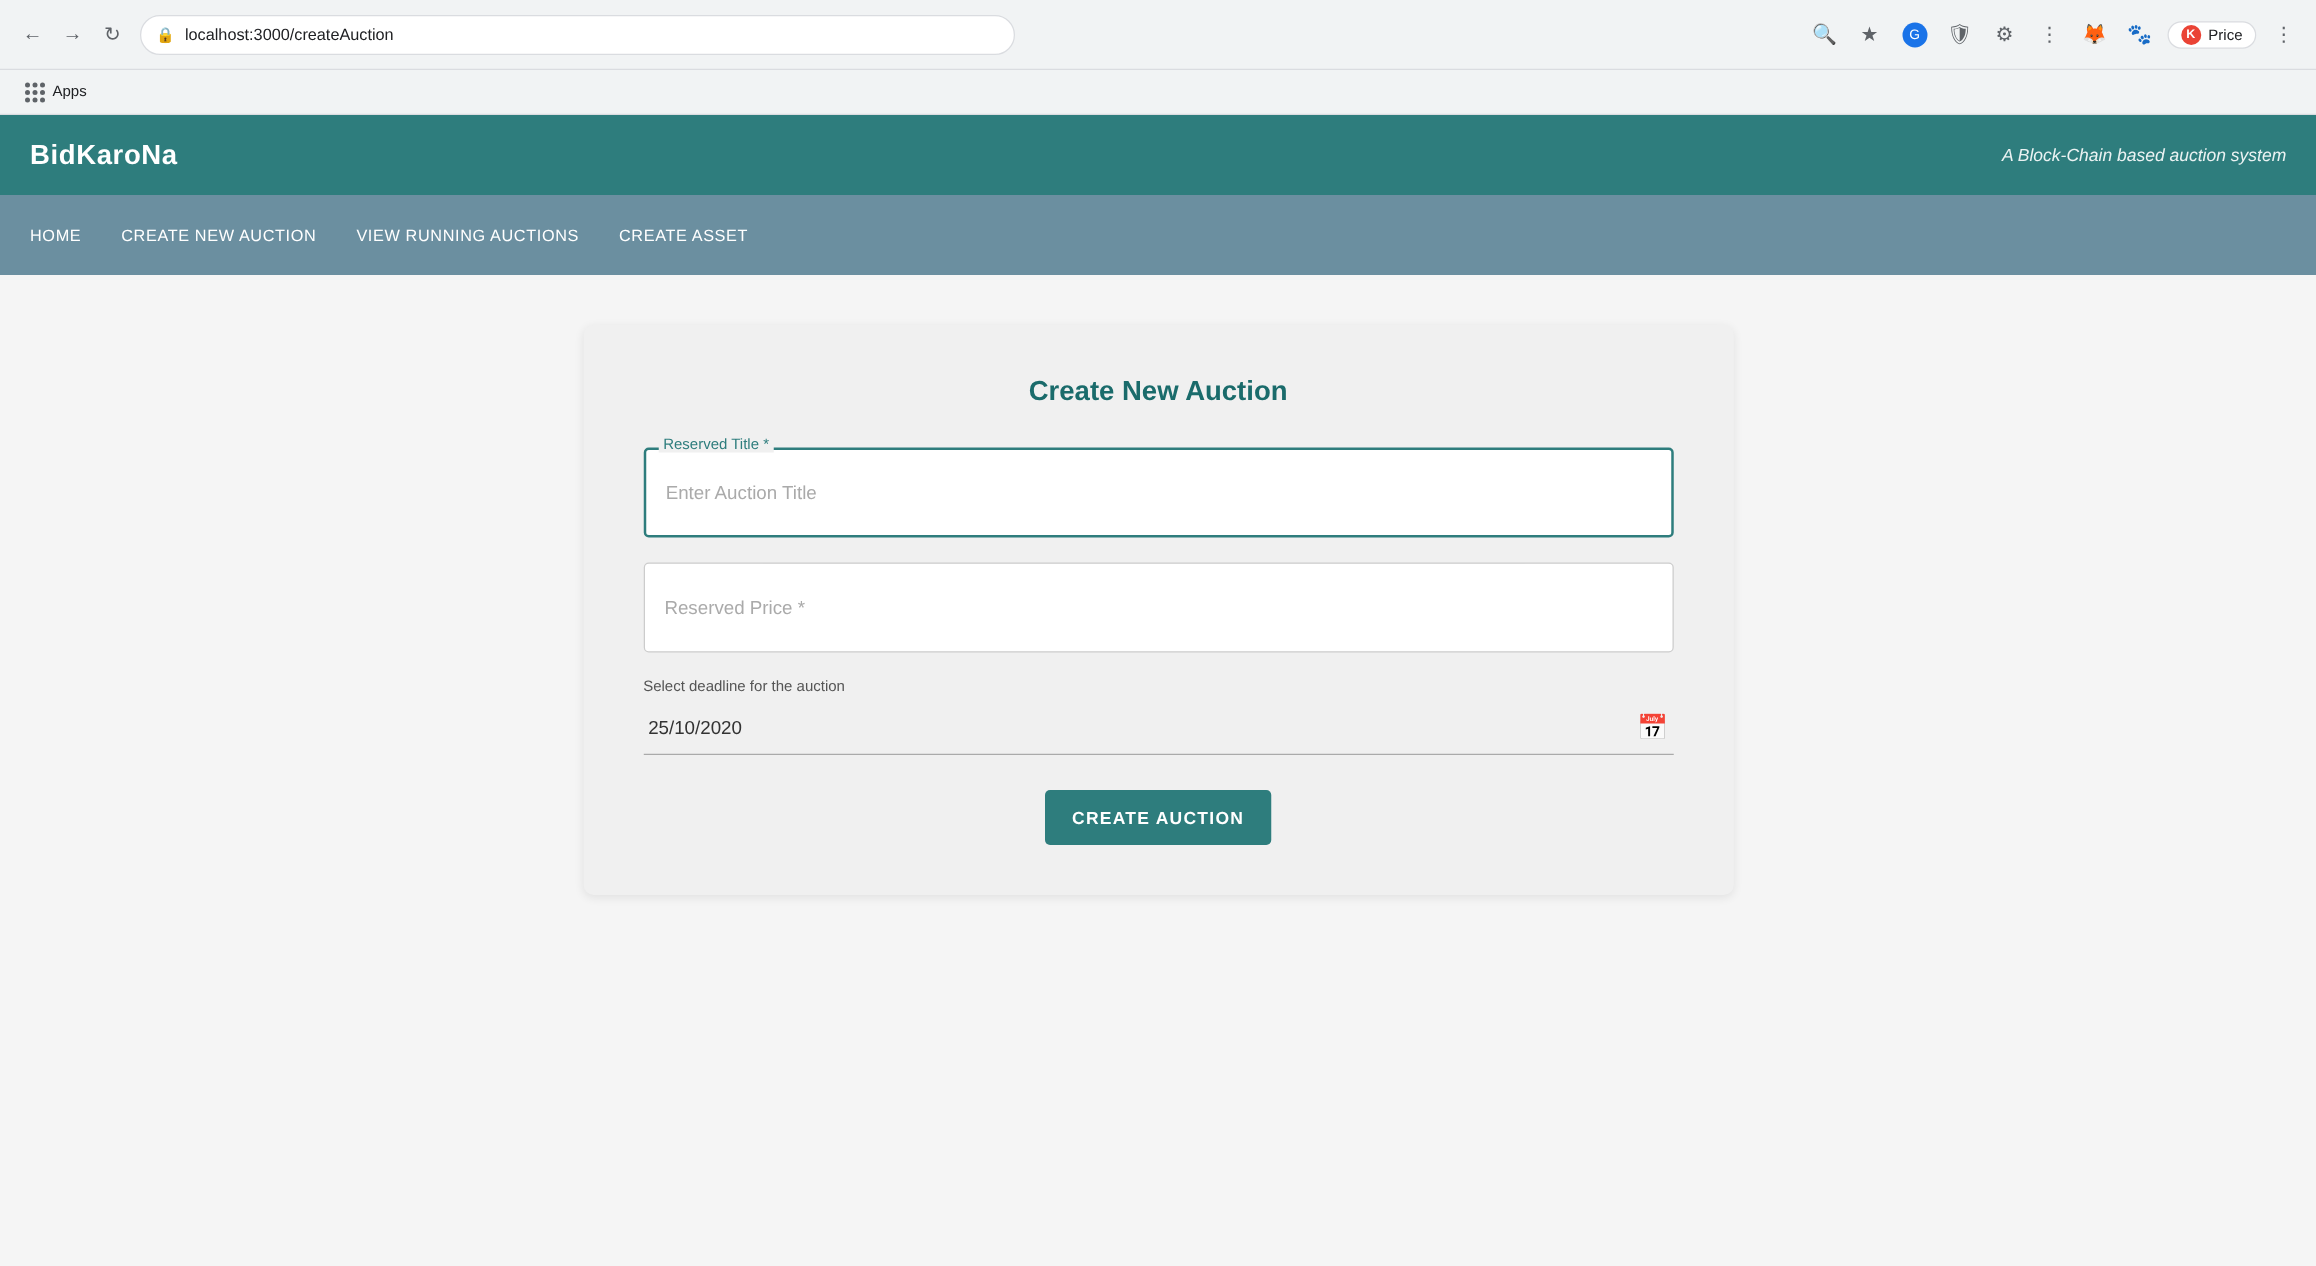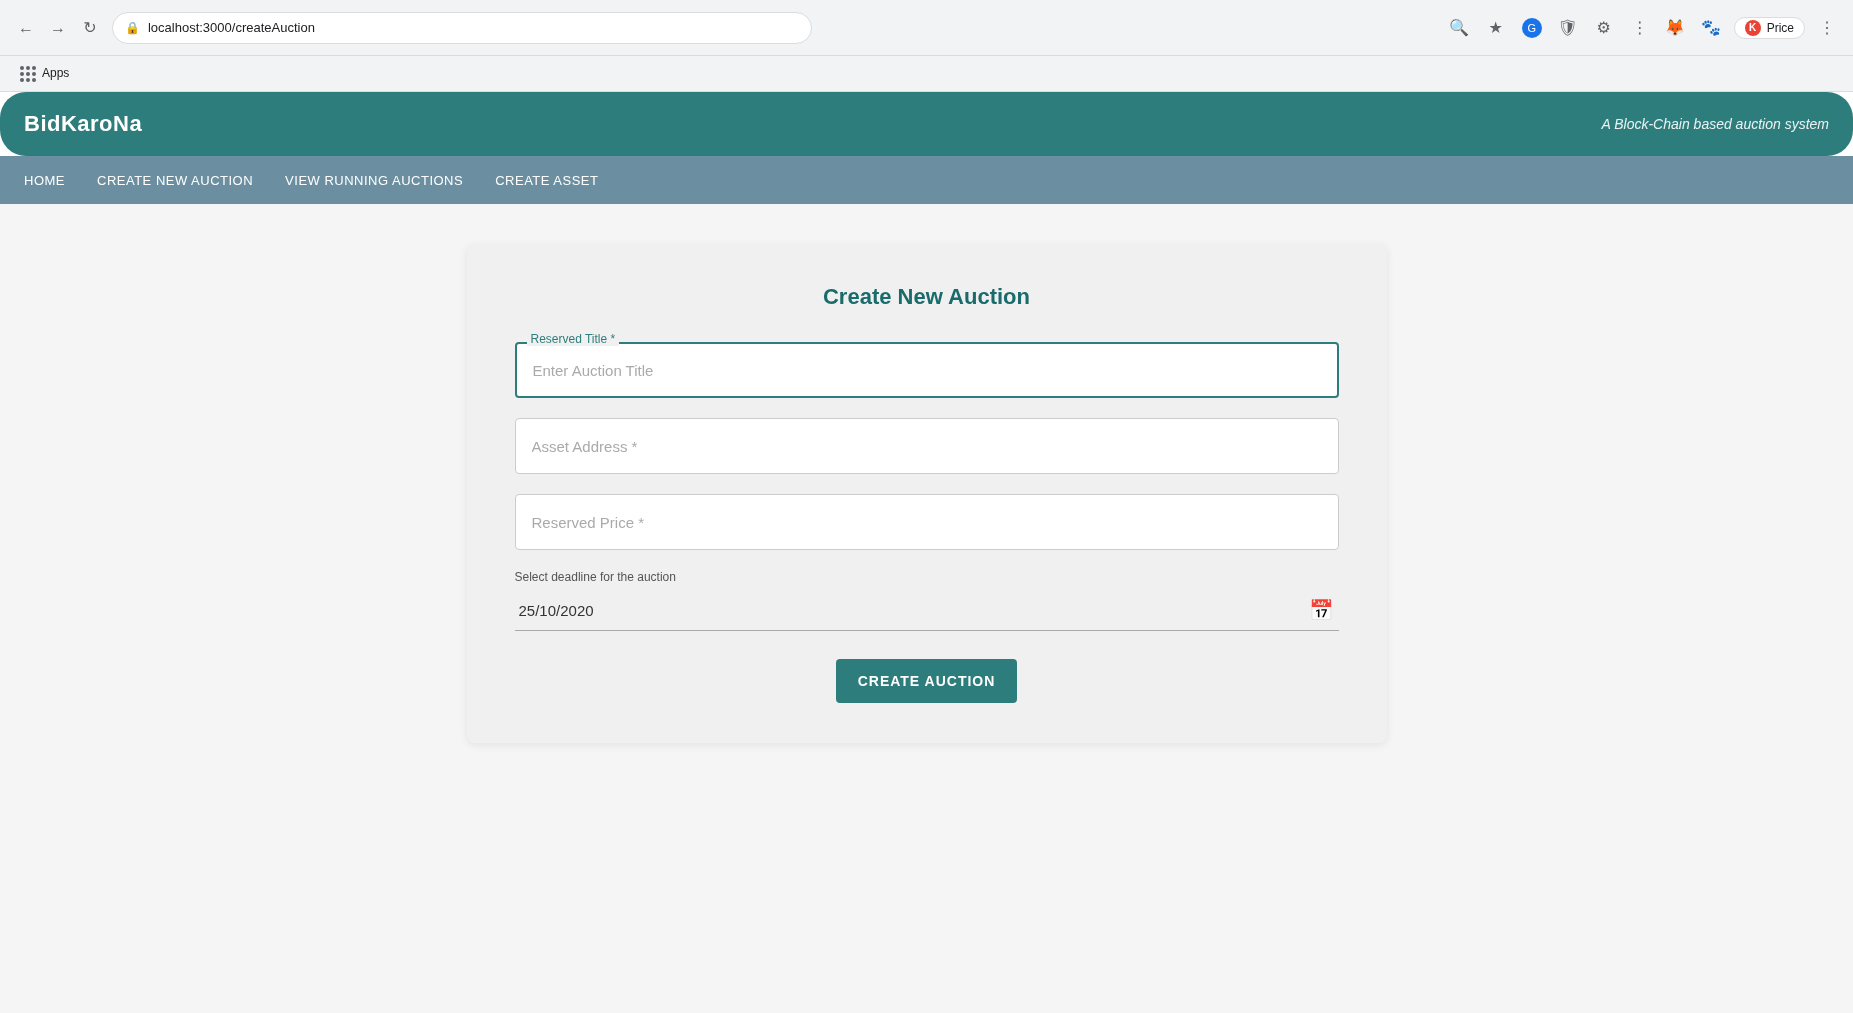--- a/index.html
+++ b/index.html
@@ -147,40 +147,39 @@
 
     
     .app-header {
       background: #2e7d7d;
       color: #fff;
       padding: 0 24px;
       height: 64px;
       display: flex;
       align-items: center;
       justify-content: space-between;
-      border-radius: 26px;
     }
 
     .app-title {
       font-size: 22px;
       font-weight: bold;
       letter-spacing: 0.5px;
     }
 
     .app-subtitle {
       font-size: 14px;
       color: rgba(255, 255, 255, 0.9);
       font-style: italic;
     }
 
     
     .nav-bar {
       background: #6b8fa0;
       padding: 0 24px;
-      height: 48px;
+      height: 64px;
       display: flex;
       align-items: center;
       gap: 32px;
     }
 
     .nav-link {
       color: #fff;
       text-decoration: none;
       font-size: 13px;
       font-weight: 500;
@@ -226,21 +225,21 @@
       left: 12px;
       background: #f0f0f0;
       padding: 0 4px;
       font-size: 12px;
       color: #2e7d7d;
       z-index: 1;
     }
 
     .form-input {
       width: 100%;
-      height: 56px;
+      height: 72px;
       border: 1.5px solid #ccc;
       border-radius: 4px;
       padding: 0 16px;
       font-size: 15px;
       color: #333;
       background: #fff;
       outline: none;
       transition: border-color 0.2s;
     }
 
@@ -366,23 +365,20 @@
 
 <div class="main-content">
   <div class="form-card">
     <h2 class="form-title">Create New Auction</h2>
 
     <div class="form-group">
       <span class="field-label">Reserved Title *</span>
       <input class="form-input active-field" type="text" placeholder="Enter Auction Title" style="">
     </div>
 
-    <div class="form-group">
-      <input class="form-input" type="text" placeholder="Asset Address *" style="">
-    </div>
 
     <div class="form-group">
       <input class="form-input" type="text" placeholder="Reserved Price *" style="">
     </div>
 
     <div class="date-section">
       <span class="date-label">Select deadline for the auction</span>
       <div class="date-input-wrapper">
         <span class="date-value">25/10/2020</span>
         <span class="calendar-icon">📅</span>

